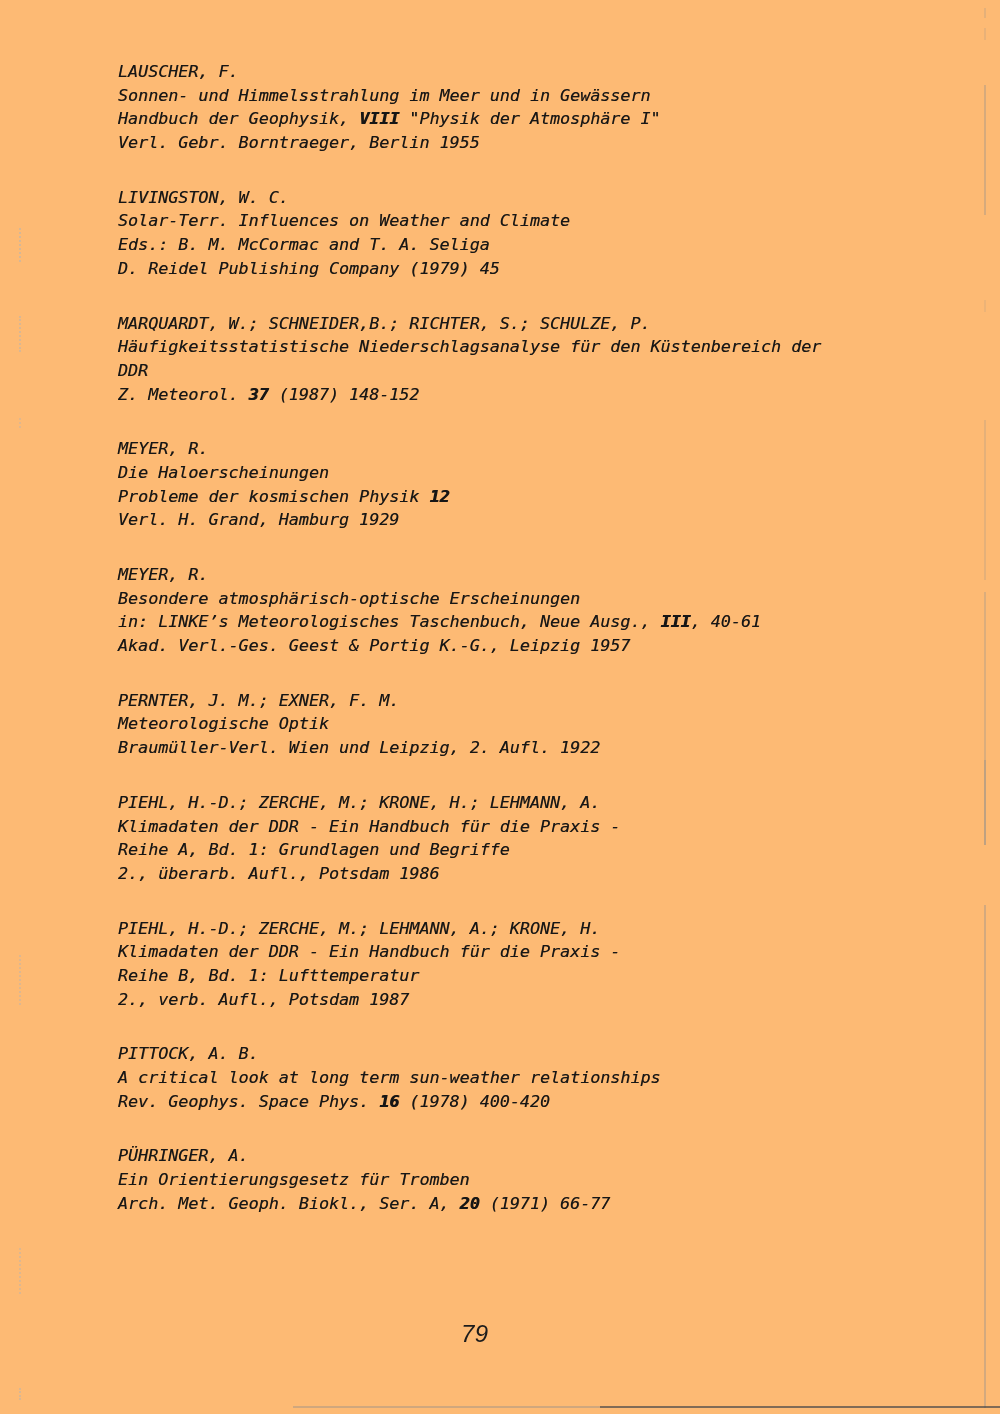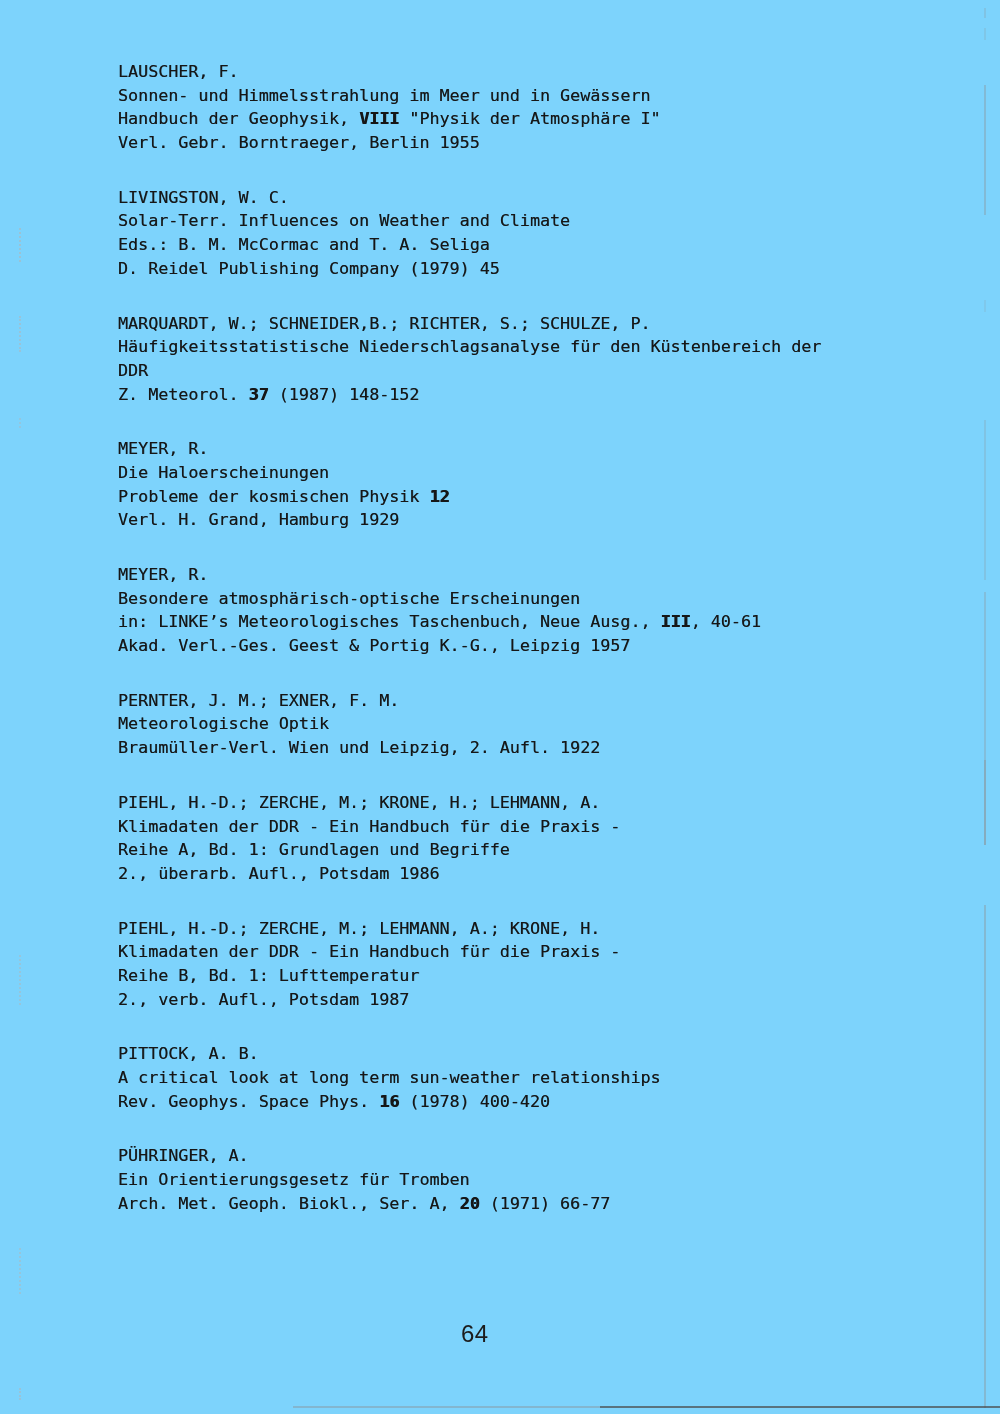--- a/index.html
+++ b/index.html
@@ -5,21 +5,22 @@
   html, body { margin: 0; padding: 0; }
   body {
     width: 1000px; height: 1414px;
     background: #ffffff;
     position: relative;
     overflow: hidden;
     font-family: "DejaVu Sans Mono", monospace;
   }
   .page {
     position: absolute; inset: 0;
-    background: #7dd3fc;
+    background: #fdba74;
+    font-style: italic;
   }
   .bib {
     position: absolute;
     left: 118px; top: 60px;
     font-size: 16.7px;
     line-height: 23.7px;
     color: #161616;
     white-space: pre;
     letter-spacing: 0px;
     text-shadow: 0.3px 0 0 rgba(0,0,0,0.55);
@@ -45,21 +46,21 @@
   .art-dots { width: 2px; background: none;
     border-left: 2px dotted #b5b5b5; }
 </style>
 </head>
 <body>
 
 <div class="page">
 
   <div class="bib"><div class="entry"><div class="line"><span>LAUSCHER, F.</span></div><div class="line"><span>Sonnen- und Himmelsstrahlung im Meer und in Gewässern</span></div><div class="line"><span>Handbuch der Geophysik, </span><span class="vol">VIII</span><span> "Physik der Atmosphäre I"</span></div><div class="line"><span>Verl. Gebr. Borntraeger, Berlin 1955</span></div></div><div class="entry"><div class="line"><span>LIVINGSTON, W. C.</span></div><div class="line"><span>Solar-Terr. Influences on Weather and Climate</span></div><div class="line"><span>Eds.: B. M. McCormac and T. A. Seliga</span></div><div class="line"><span>D. Reidel Publishing Company (1979) 45</span></div></div><div class="entry"><div class="line"><span>MARQUARDT, W.; SCHNEIDER,B.; RICHTER, S.; SCHULZE, P.</span></div><div class="line"><span>Häufigkeitsstatistische Niederschlagsanalyse für den Küstenbereich der</span></div><div class="line"><span>DDR</span></div><div class="line"><span>Z. Meteorol. </span><span class="vol">37</span><span> (1987) 148-152</span></div></div><div class="entry"><div class="line"><span>MEYER, R.</span></div><div class="line"><span>Die Haloerscheinungen</span></div><div class="line"><span>Probleme der kosmischen Physik </span><span class="vol">12</span></div><div class="line"><span>Verl. H. Grand, Hamburg 1929</span></div></div><div class="entry"><div class="line"><span>MEYER, R.</span></div><div class="line"><span>Besondere atmosphärisch-optische Erscheinungen</span></div><div class="line"><span>in: LINKE’s Meteorologisches Taschenbuch, Neue Ausg., </span><span class="vol">III</span><span>, 40-61</span></div><div class="line"><span>Akad. Verl.-Ges. Geest &amp; Portig K.-G., Leipzig 1957</span></div></div><div class="entry"><div class="line"><span>PERNTER, J. M.; EXNER, F. M.</span></div><div class="line"><span>Meteorologische Optik</span></div><div class="line"><span>Braumüller-Verl. Wien und Leipzig, 2. Aufl. 1922</span></div></div><div class="entry"><div class="line"><span>PIEHL, H.-D.; ZERCHE, M.; KRONE, H.; LEHMANN, A.</span></div><div class="line"><span>Klimadaten der DDR - Ein Handbuch für die Praxis -</span></div><div class="line"><span>Reihe A, Bd. 1: Grundlagen und Begriffe</span></div><div class="line"><span>2., überarb. Aufl., Potsdam 1986</span></div></div><div class="entry"><div class="line"><span>PIEHL, H.-D.; ZERCHE, M.; LEHMANN, A.; KRONE, H.</span></div><div class="line"><span>Klimadaten der DDR - Ein Handbuch für die Praxis -</span></div><div class="line"><span>Reihe B, Bd. 1: Lufttemperatur</span></div><div class="line"><span>2., verb. Aufl., Potsdam 1987</span></div></div><div class="entry"><div class="line"><span>PITTOCK, A. B.</span></div><div class="line"><span>A critical look at long term sun-weather relationships</span></div><div class="line"><span>Rev. Geophys. Space Phys. </span><span class="vol">16</span><span> (1978) 400-420</span></div></div><div class="entry"><div class="line"><span>PÜHRINGER, A.</span></div><div class="line"><span>Ein Orientierungsgesetz für Tromben</span></div><div class="line"><span>Arch. Met. Geoph. Biokl., Ser. A, </span><span class="vol">20</span><span> (1971) 66-77</span></div></div></div>
 
-  <div class="pagenum">64</div>
+  <div class="pagenum">79</div>
 
   <div class="art art-dots" style="left:19px; top:228px; height:34px; opacity:.55;"></div>
   <div class="art art-dots" style="left:19px; top:316px; height:36px; opacity:.5;"></div>
   <div class="art art-dots" style="left:19px; top:418px; height:10px; opacity:.4;"></div>
   <div class="art art-dots" style="left:19px; top:955px; height:50px; opacity:.45;"></div>
   <div class="art art-dots" style="left:19px; top:1248px; height:46px; opacity:.45;"></div>
   <div class="art art-dots" style="left:19px; top:1388px; height:12px; opacity:.5;"></div>
 
   <div class="art art-v" style="left:984px; top:8px;   height:10px;  opacity:.22;"></div>
   <div class="art art-v" style="left:984px; top:28px;  height:12px;  opacity:.18;"></div>

